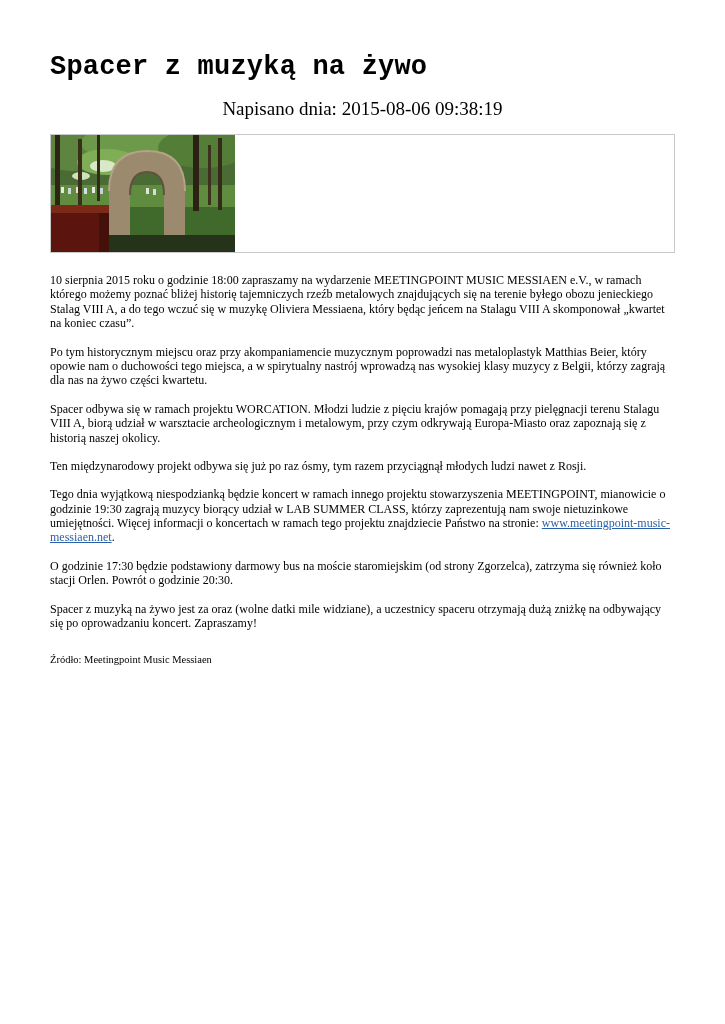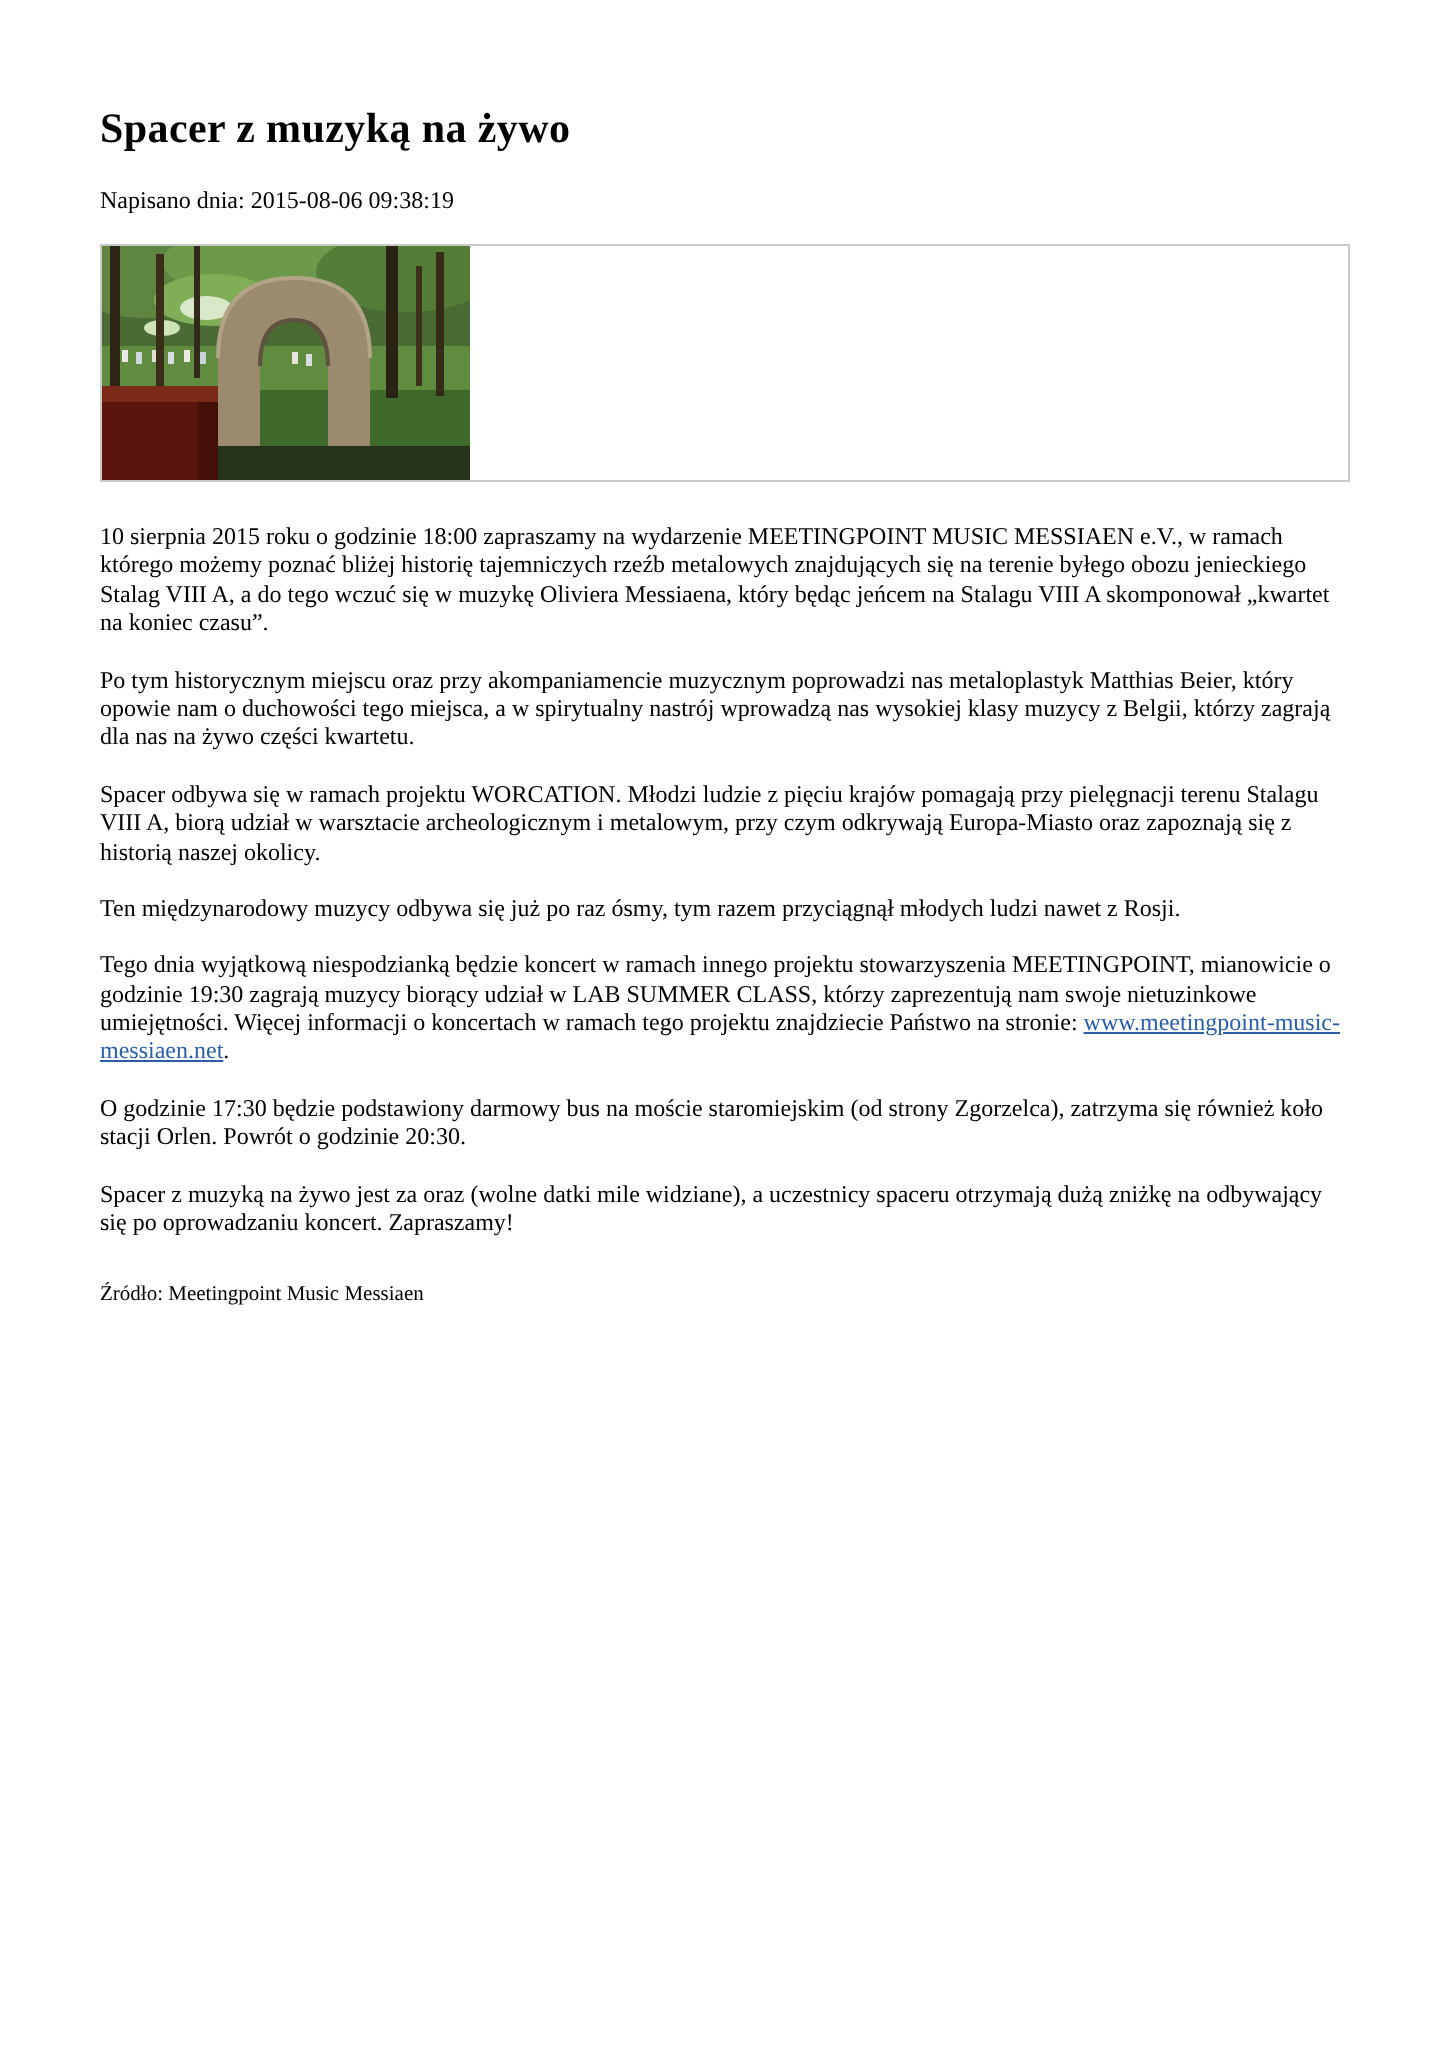--- a/index.html
+++ b/index.html
@@ -12,27 +12,29 @@
     height: 1024px;
     font-family: "Liberation Serif", serif;
     color: #000000;
     overflow: hidden;
   }
   .page {
     padding: 52px 50px 0 50px;
   }
   h1.title {
     margin: 0 0 16px 0;
-    font-size: 21px;
+    font-size: 27px;
     font-weight: bold;
     letter-spacing: 0.2px;
+    font-family: Liberation Mono, monospace;
   }
   .dateline {
-    font-size: 12px;
+    font-size: 19px;
     margin: 0 0 14px 0;
+    text-align: center;
   }
   .image-box {
     border: 1px solid #c9c9c9;
     background: #ffffff;
     height: 119px;
     width: 100%;
     box-sizing: border-box;
     margin: 0 0 20px 0;
     overflow: hidden;
   }
@@ -105,21 +107,21 @@
       <rect x="0" y="74" width="58" height="43" fill="#5c140e"></rect>
       <rect x="0" y="70" width="58" height="8" fill="#7a2a16"></rect>
       <rect x="48" y="78" width="10" height="39" fill="#44100a"></rect>
     </svg>
   </div>
 
   <div class="body-text">
     <p>10 sierpnia 2015 roku o godzinie 18:00 zapraszamy na wydarzenie MEETINGPOINT MUSIC MESSIAEN e.V., w ramach którego możemy poznać bliżej historię tajemniczych rzeźb metalowych znajdujących się na terenie byłego obozu jenieckiego Stalag VIII A, a do tego wczuć się w muzykę Oliviera Messiaena, który będąc jeńcem na Stalagu VIII A skomponował „kwartet na koniec czasu”.</p>
     <p>Po tym historycznym miejscu oraz przy akompaniamencie muzycznym poprowadzi nas metaloplastyk Matthias Beier, który opowie nam o duchowości tego miejsca, a w spirytualny nastrój wprowadzą nas wysokiej klasy muzycy z Belgii, którzy zagrają dla nas na żywo części kwartetu.</p>
     <p>Spacer odbywa się w ramach projektu WORCATION. Młodzi ludzie z pięciu krajów pomagają przy pielęgnacji  terenu Stalagu VIII A, biorą udział w warsztacie archeologicznym i metalowym, przy czym odkrywają Europa-Miasto oraz zapoznają się z historią naszej okolicy.</p>
-    <p>Ten międzynarodowy muzycy odbywa się już po raz ósmy, tym razem przyciągnął młodych ludzi nawet z Rosji.</p>
+    <p>Ten międzynarodowy projekt odbywa się już po raz ósmy, tym razem przyciągnął młodych ludzi nawet z Rosji.</p>
     <p><span>Tego dnia wyjątkową niespodzianką będzie koncert w ramach innego projektu stowarzyszenia MEETINGPOINT, mianowicie o godzinie 19:30 zagrają muzycy biorący udział w LAB SUMMER CLASS, którzy zaprezentują nam swoje nietuzinkowe umiejętności.  Więcej informacji o koncertach w ramach tego projektu znajdziecie Państwo na stronie: </span><a href="www.meetingpoint-music-messiaen.net">www.meetingpoint-music-messiaen.net</a><span>.</span></p>
     <p>O godzinie 17:30 będzie podstawiony darmowy bus na moście staromiejskim (od strony Zgorzelca), zatrzyma się również koło stacji Orlen. Powrót o godzinie 20:30.</p>
     <p>Spacer z muzyką na żywo jest za oraz (wolne datki mile widziane), a uczestnicy spaceru otrzymają dużą zniżkę na odbywający się po oprowadzaniu koncert. Zapraszamy!</p>
   </div>
 
   <div class="source">Źródło: Meetingpoint Music Messiaen</div>
 
 </div>
 
 </body></html>

